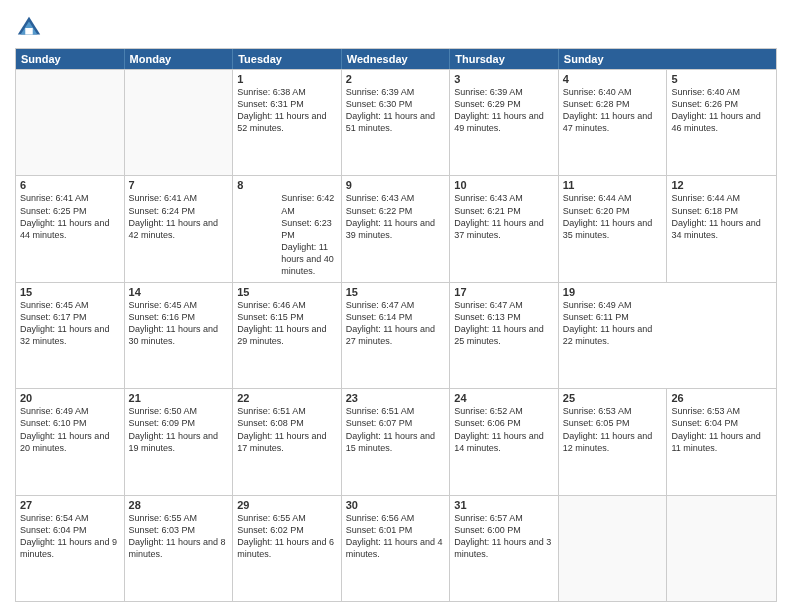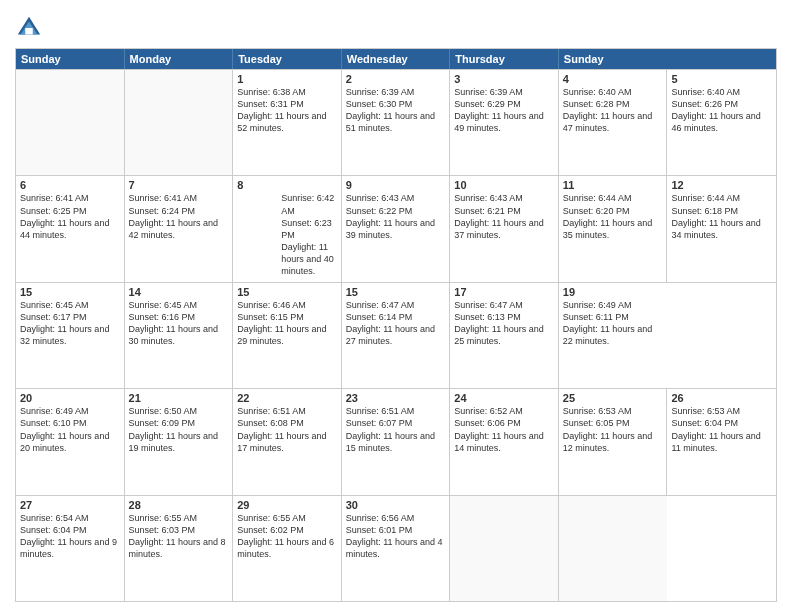--- a/index.html
+++ b/index.html
@@ -325,18 +325,24 @@
             <div class="cell-text" style="white-space: pre-line;">Sunrise: 6:55 AM
 Sunset: 6:02 PM
 Daylight: 11 hours and 6 minutes.</div>
           </div>
           <div class="cal-cell">
             <span class="day-num">30</span>
             <div class="cell-text" style="white-space: pre-line;">Sunrise: 6:56 AM
 Sunset: 6:01 PM
 Daylight: 11 hours and 4 minutes.</div>
           </div>
+          <div class="cal-cell">
+            <span class="day-num">31</span>
+            <div class="cell-text" style="white-space: pre-line;">Sunrise: 6:57 AM
+Sunset: 6:00 PM
+Daylight: 11 hours and 3 minutes.</div>
+          </div>
           <div class="cal-cell empty"></div>
           <div class="cal-cell empty"></div>
         </div>
       </div>
   </div>
 </div>
 
 </body></html>

